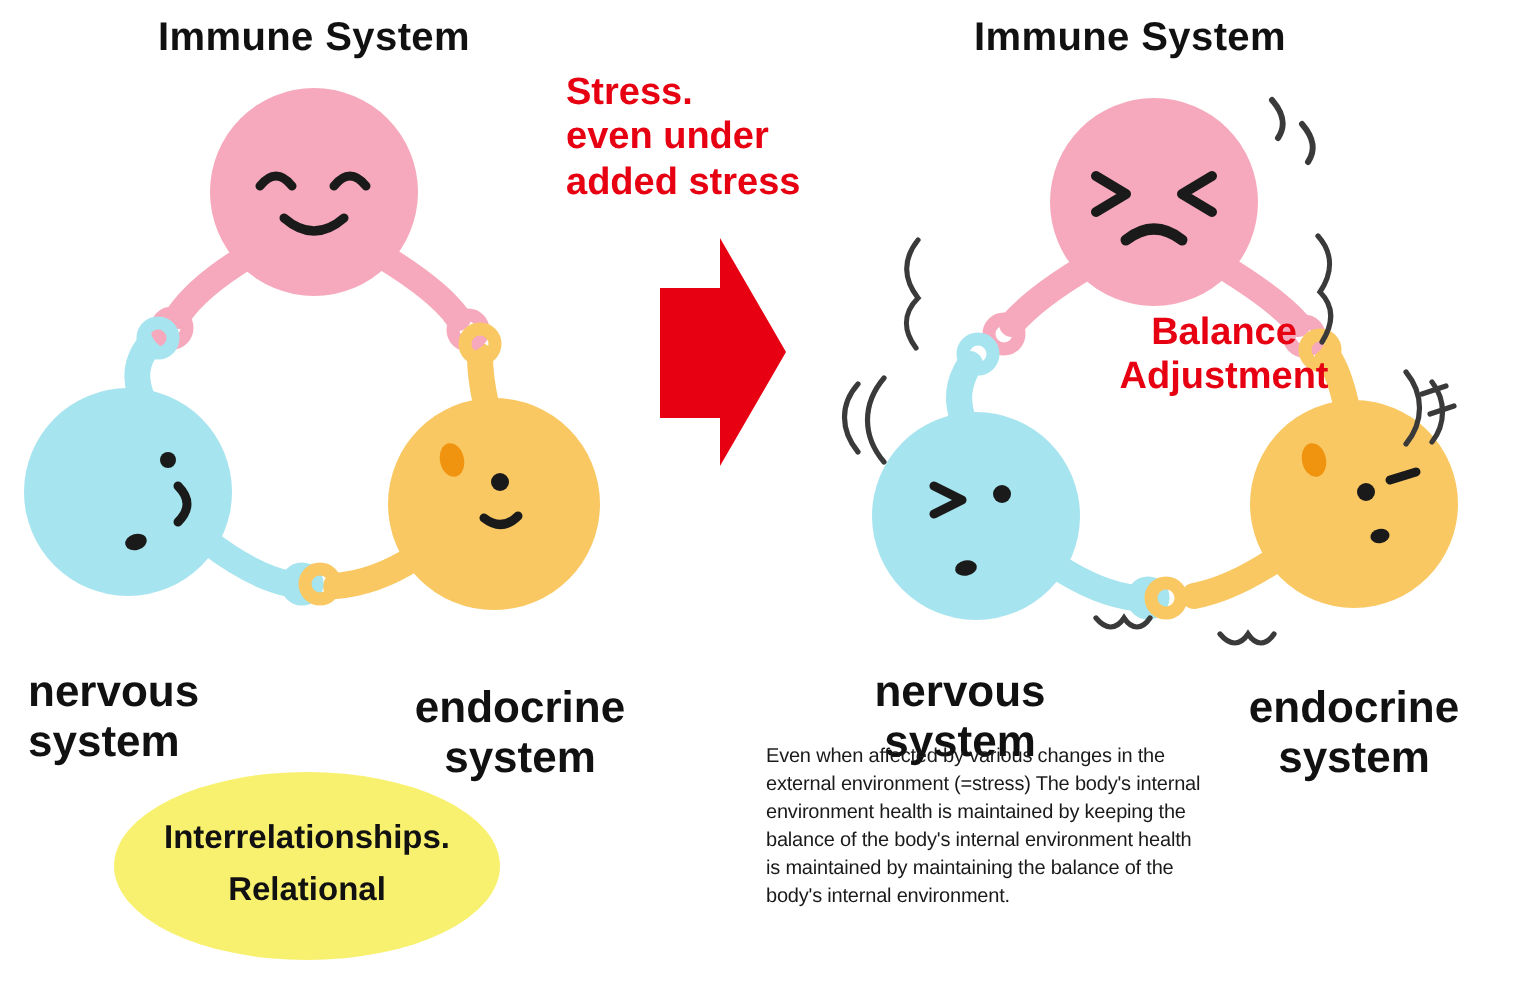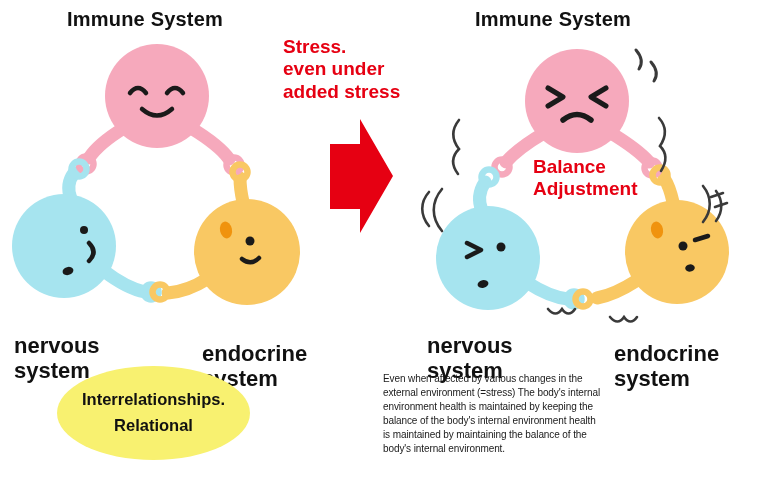--- a/index.html
+++ b/index.html
@@ -7,21 +7,21 @@
     --immune:#F6A9BC; --nervous:#A6E4EF; --endocrine:#F9C863;
     --spot:#F0930E; --red:#E60012; --yellow:#F8F170; --ink:#1A1A1A;
   }
   html,body{ background:#fff; }
   body{ font-family:"Liberation Sans","DejaVu Sans",sans-serif; color:#111; }
   .canvas{ position:relative; width:768px; height:495px; background:#fff; overflow:hidden; }
   .layer{ position:absolute; left:0; top:0; }
   .label{ position:absolute; }
   .preline{ white-space:pre-line; }
   .title{ font-size:20px; font-weight:600; letter-spacing:.2px; }
-  .center{ text-align:left; }
+  .center{ text-align:center; }
   .syslabel{ font-size:22px; font-weight:600; line-height:1.12; }
   .redtext{ color:var(--red); font-weight:bold; font-size:19px; line-height:1.18; }
   .bubble{ position:absolute; background:var(--yellow); border-radius:50%;
            display:flex; align-items:center; justify-content:center; text-align:center;
            font-weight:bold; font-size:16.5px; line-height:1.55; color:#111; }
   .caption{ position:absolute; font-size:10px; line-height:1.4; color:#1a1a1a; letter-spacing:-0.1px; }
   svg .arm{ fill:none; stroke-width:13; stroke-linecap:round; }
   svg .hook{ fill:none; stroke-width:6.5; }
   svg .s-imm{ stroke:var(--immune); } svg .s-ner{ stroke:var(--nervous); } svg .s-end{ stroke:var(--endocrine); }
   svg .f-imm{ fill:var(--immune); } svg .f-ner{ fill:var(--nervous); } svg .f-end{ fill:var(--endocrine); }
@@ -133,21 +133,21 @@
 
   <div class="label syslabel preline center" style="left:202px; top:342px; width:116px;">endocrine
 system</div>
 
   <div class="label syslabel preline center" style="left:427px; top:334px; width:106px;">nervous
 system</div>
 
   <div class="label syslabel preline center" style="left:614px; top:342px; width:126px;">endocrine
 system</div>
 
-  <div class="bubble preline" style="left:57px; top:366px; width:193px; height:94px;">Interrelationships.
+  <div class="bubble preline" style="left:57px; top:386px; width:193px; height:94px;">Interrelationships.
 Relational</div>
 
   <div class="caption preline" style="left:383px; top:372px; width:382px;">Even when affected by various changes in the
 external environment (=stress) The body's internal
 environment health is maintained by keeping the
 balance of the body's internal environment health
 is maintained by maintaining the balance of the
 body's internal environment.</div>
 </div>
 

